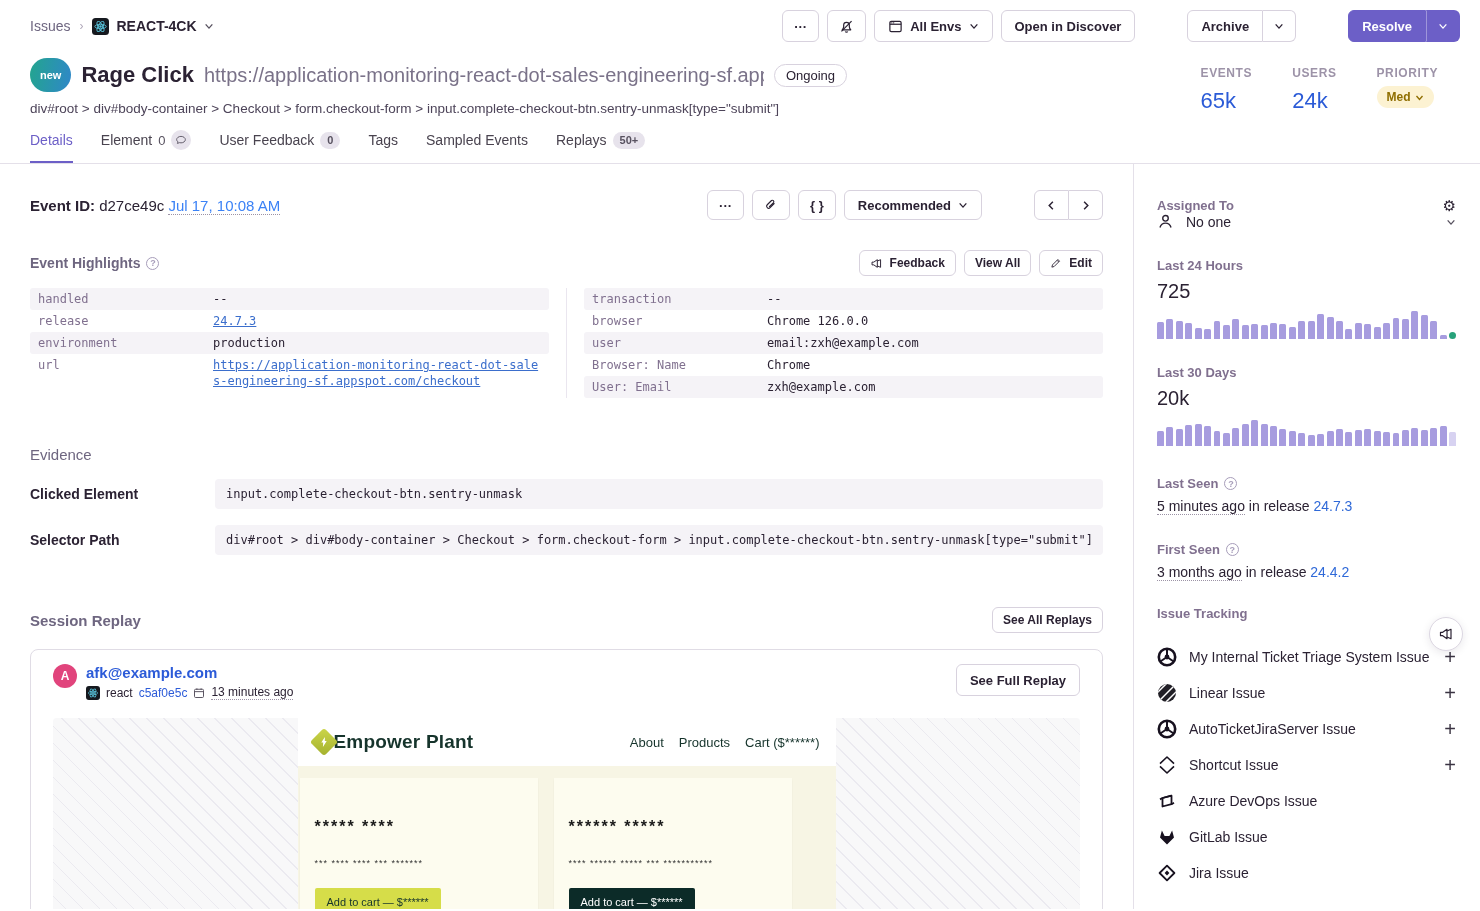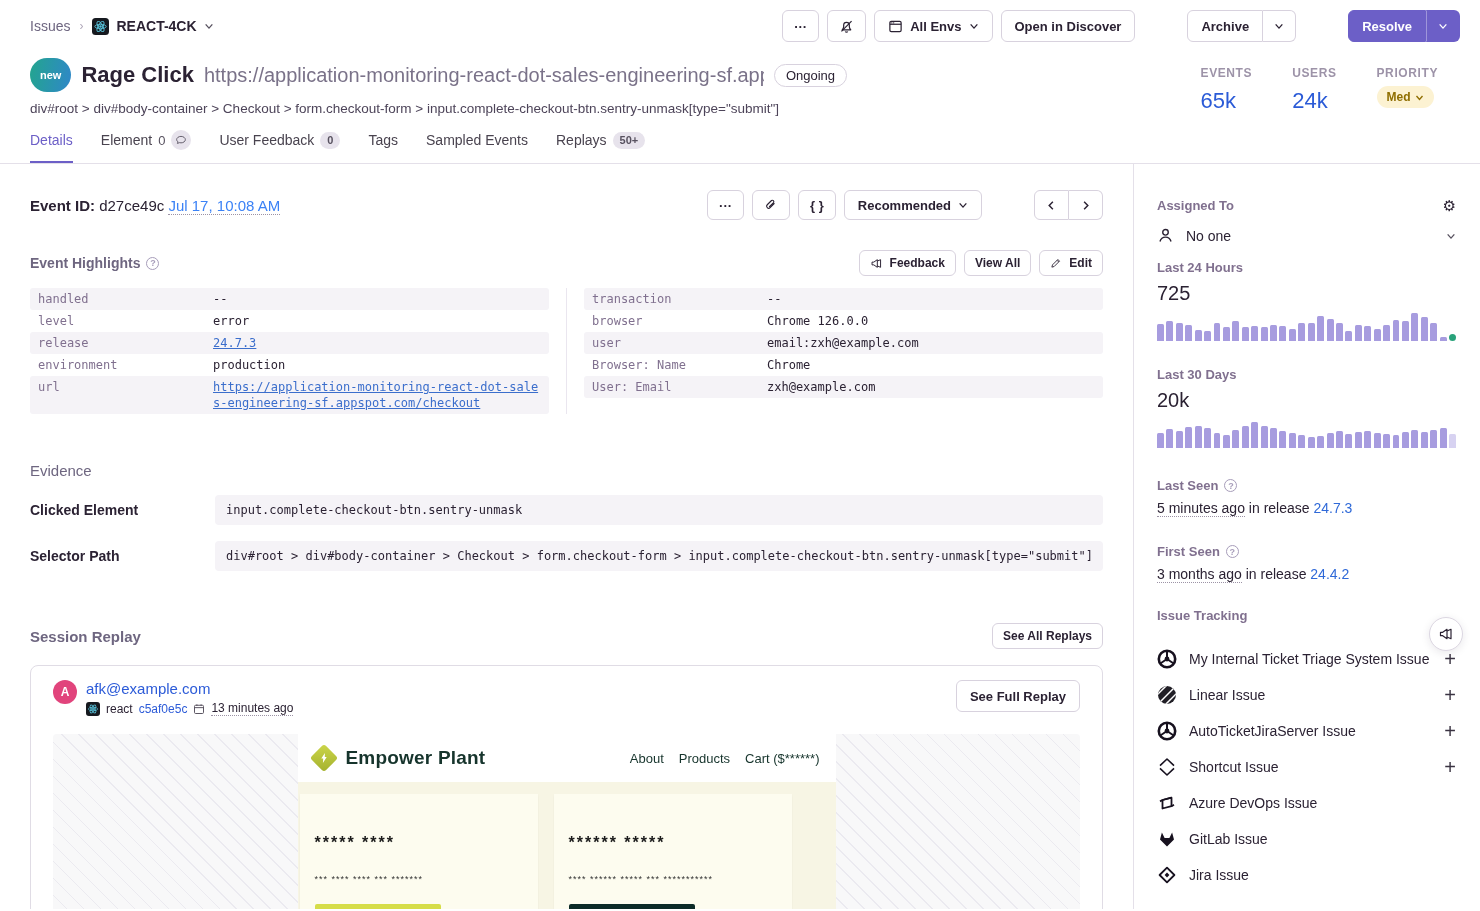--- a/index.html
+++ b/index.html
@@ -93,50 +93,50 @@
   .ev-row .lab { width:185px; flex:none; font-size:14px; font-weight:700; }
   .ev-row .box { flex:1; background:#f5f3f7; border-radius:4px; padding:8px 11px;
     font-family:"DejaVu Sans Mono", monospace; font-size:12px; color:#2b2233; white-space:nowrap; overflow:hidden; }
 
   
   .sr-head { margin-top:52px; display:flex; justify-content:space-between; align-items:center; }
   .sr-card { margin-top:16px; border:1px solid #e0dce5; border-radius:8px; height:400px; overflow:hidden; }
   .sr-user { display:flex; align-items:flex-start; padding:14px 22px 10px 22px; }
   .avatar { width:24px; height:24px; border-radius:50%; background:#e1447c; color:#fff;
     font-size:12px; font-weight:700; display:flex; align-items:center; justify-content:center; margin-right:9px; }
-  .sr-email { font-size:15px; font-weight:400; color:#2c5bd8; cursor:pointer; }
+  .sr-email { font-size:15px; font-weight:700; color:#2c5bd8; cursor:pointer; }
   .sr-meta { margin-top:4px; display:flex; align-items:center; gap:6px; font-size:12px; color:#2b2233; }
   .sr-meta .rid { color:#2c5bd8; cursor:pointer; }
   .sr-spacer { flex:1; }
   .replay-view { margin:8px 22px 0 22px; height:330px; border-radius:4px; background:#f8f8f9;
     background-image:repeating-linear-gradient(45deg, transparent 0 11px, rgba(120,110,160,.10) 11px 12px);
     display:flex; justify-content:center; overflow:hidden; }
   .site { width:538px; background:#f7f5e4; flex:none; }
   .site-head { height:48px; background:#fff; display:flex; align-items:center;
     justify-content:space-between; padding:0 16px 0 13px; }
-  .brand { display:flex; align-items:center; gap:12px; }
+  .brand { display:flex; align-items:center; }
   .ep-logo { width:20px; height:20px; margin-left:3px; transform:rotate(45deg); border-radius:3px;
     background:linear-gradient(135deg,#ccd64a,#a4b12e); display:flex; align-items:center; justify-content:center; }
   .ep-logo svg { transform:rotate(-45deg); }
   .brand-name { font-size:19px; font-weight:700; color:#16342c; letter-spacing:.2px; }
   .site-nav { display:flex; gap:15px; font-size:13px; color:#16342c; }
   .site-body { display:flex; gap:16px; padding:12px 0 0 2px; }
   .prod-card { width:238px; height:260px; background:#fdfcef; box-shadow:0 1px 2px rgba(0,0,0,.05); padding:40px 15px 0 15px; }
   .prod-title { font-size:16px; font-weight:800; letter-spacing:2px; color:#1b1b1b; }
   .prod-desc { margin-top:22px; font-size:9px; letter-spacing:1px; color:#333; }
   .prod-btn { margin-top:20px; display:inline-block; font-size:11px; padding:8px 12px; border-radius:2px; cursor:pointer; }
   .prod-btn.light { background:#d6dd49; color:#16342c; }
   .prod-btn.dark { background:#0c2b28; color:#fff; }
 
   
   .sb-title { font-size:13px; font-weight:700; color:#80708f; display:flex; align-items:center; gap:6px;text-align:center; }
   .sb-row { display:flex; align-items:center; }
-  .assigned-row { margin-top:14px; cursor:pointer; }
+  .assigned-row { cursor:pointer; }
   .assigned-row .name { margin-left:12px; font-size:14px; flex:1; }
-  .sb-sec { margin-top:16px; }
+  .sb-sec { margin-top:28px; }
   .big-num { margin-top:7px; font-size:20px; color:#2b2233; }
   .chart { margin-top:8px; height:28px; display:flex; align-items:flex-end; gap:2.5px; }
   .bar { flex:1; background:#a79cdf; border-radius:1.5px 1.5px 0 0; }
   .live-dot { width:7px; height:7px; border-radius:50%; background:#28a27a; flex:none; align-self:flex-end; }
   .seen-line { margin-top:7px; font-size:14px; color:#2b2233; }
   .seen-line .rel { color:#2f69d8; cursor:pointer; }
   .track-row { display:flex; align-items:center; height:36px; gap:12px; cursor:pointer; }
   .track-row .lbl { flex:1; font-size:14px; color:#2b2233; }
   .track-row .plus { font-size:20px; font-weight:400; color:#3a3342; line-height:1; cursor:pointer; }
   .gear { font-size:15px; color:#2b2233; cursor:pointer; line-height:1; }
@@ -345,24 +345,20 @@
       </span>
     </div>
 
     <div class="hl-tables">
       <div class="hl-col left" id="hl-left">
           <div class="kv-row">
             <span class="k">handled</span>
             <span class="v">--</span>
           </div>
           <div class="kv-row">
-            <span class="k">level</span>
-            <span class="v">error</span>
-          </div>
-          <div class="kv-row">
             <span class="k">release</span>
             <span class="v link">24.7.3</span>
           </div>
           <div class="kv-row">
             <span class="k">environment</span>
             <span class="v">production</span>
           </div>
           <div class="kv-row">
             <span class="k">url</span>
             <span class="v link">https://application-monitoring-react-dot-sales-engineering-sf.appspot.com/checkout</span>

